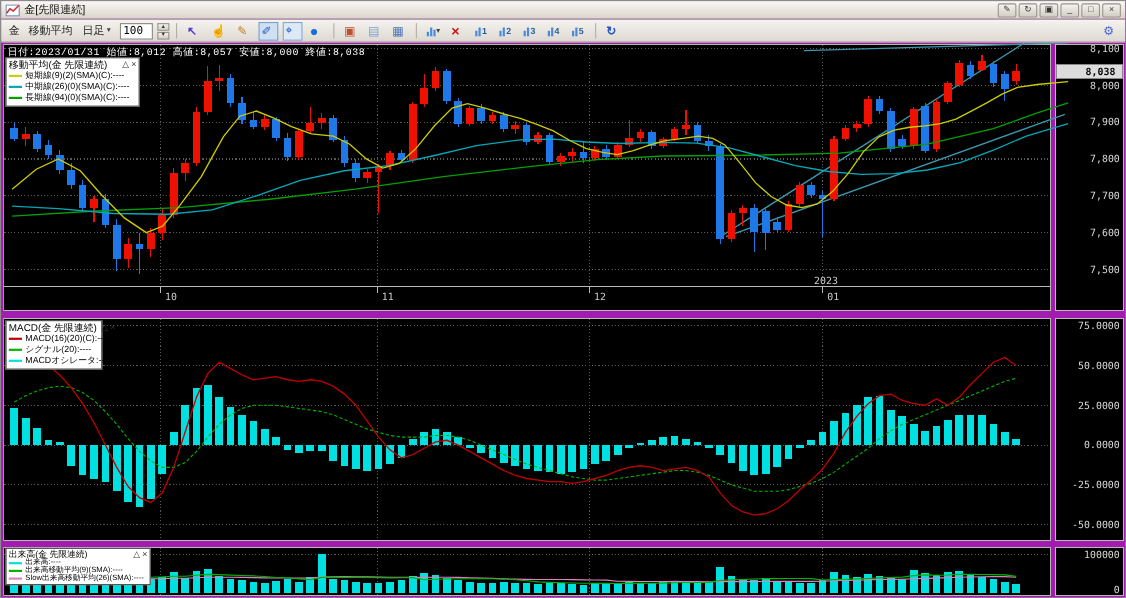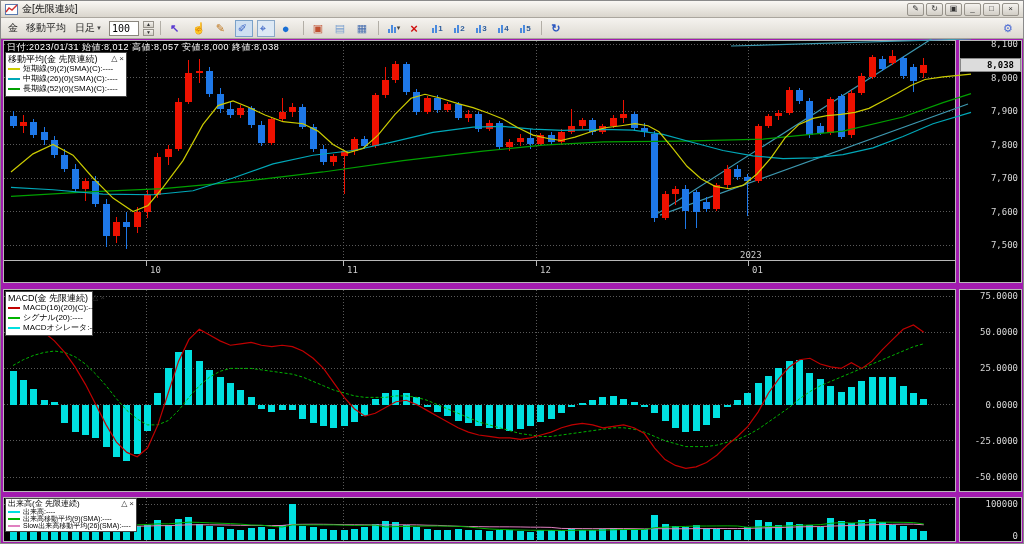--- a/index.html
+++ b/index.html
@@ -17,21 +17,21 @@
   .tbtn.framed{border-color:#8aa8c8;background:#dde9f5}
   .barsinput{width:30px;height:15px;border:1px solid #8a867e;background:#fff;font-size:10px;padding:0 2px;font-family:"DejaVu Sans Mono",monospace}
   .spin{display:flex;flex-direction:column;gap:1px}
   .spin button{width:11px;height:7px;font-size:5px;line-height:5px;border:1px solid #97938b;background:linear-gradient(#f4f2ee,#d2cec6);padding:0;color:#333}
   .mini-bars{display:inline-flex;align-items:flex-end;gap:1px;height:9px}
   .mini-bars i{display:inline-block;width:2px;background:#4a8ade}
   .num{font-size:8px;color:#2a5a9a;font-weight:bold}
   .chartstack{position:absolute;top:38px;left:2px;width:1020px;height:504px;z-index:1}
   .chartstack svg{position:absolute;left:0;shape-rendering:crispEdges}
   svg text{font-family:"DejaVu Sans Mono",monospace}
-  .infoline{position:absolute;top:40px;left:6px;color:#fff;font-size:9px;font-family:Liberation Sans, sans-serif;z-index:6;letter-spacing:.5px;white-space:nowrap}
+  .infoline{position:absolute;top:40px;left:6px;color:#fff;font-size:9px;font-family:Liberation Mono, monospace;z-index:6;letter-spacing:.5px;white-space:nowrap}
   .legend{position:absolute;background:#fff;border:1px solid #444;color:#000;z-index:7;padding:1px 2px 2px 2px}
   .legend .hd{display:flex;align-items:center;font-size:9px;line-height:10px;white-space:nowrap}
   .legend .hbtns{margin-left:auto;display:flex;gap:2px;padding-left:4px}
   .legend .hbtns span{font-size:8px;line-height:8px;color:#333;cursor:default}
   .lrow{display:flex;align-items:center;font-size:8px;line-height:10px;height:10px;white-space:nowrap}
   .legend.small .hd{font-size:8px;line-height:8px}
   .legend.small .lrow{font-size:7px;line-height:7px;height:7px}
   .sw{display:inline-block;width:12px;height:2px;margin-right:3px;flex:none}
   .wrench{margin-left:auto;color:#4a6ad4;font-size:11px}
 </style>
@@ -630,21 +630,21 @@
     <div class="lrow">
         <span class="sw" style="background: rgb(204, 204, 0);"></span>
         <span>短期線(9)(2)(SMA)(C):----</span>
       </div>
     <div class="lrow">
         <span class="sw" style="background: rgb(0, 168, 184);"></span>
         <span>中期線(26)(0)(SMA)(C):----</span>
       </div>
     <div class="lrow">
         <span class="sw" style="background: rgb(0, 160, 0);"></span>
-        <span>長期線(52)(0)(SMA)(C):----</span>
+        <span>長期線(94)(0)(SMA)(C):----</span>
       </div>
   </div>
 
   <div class="legend" style="top:290px;left:4px;width:88px">
     <div class="hd">
       <span>MACD(金 先限連続)</span>
       <span class="hbtns">
         <span>△</span>
         <span>×</span>
       </span>

